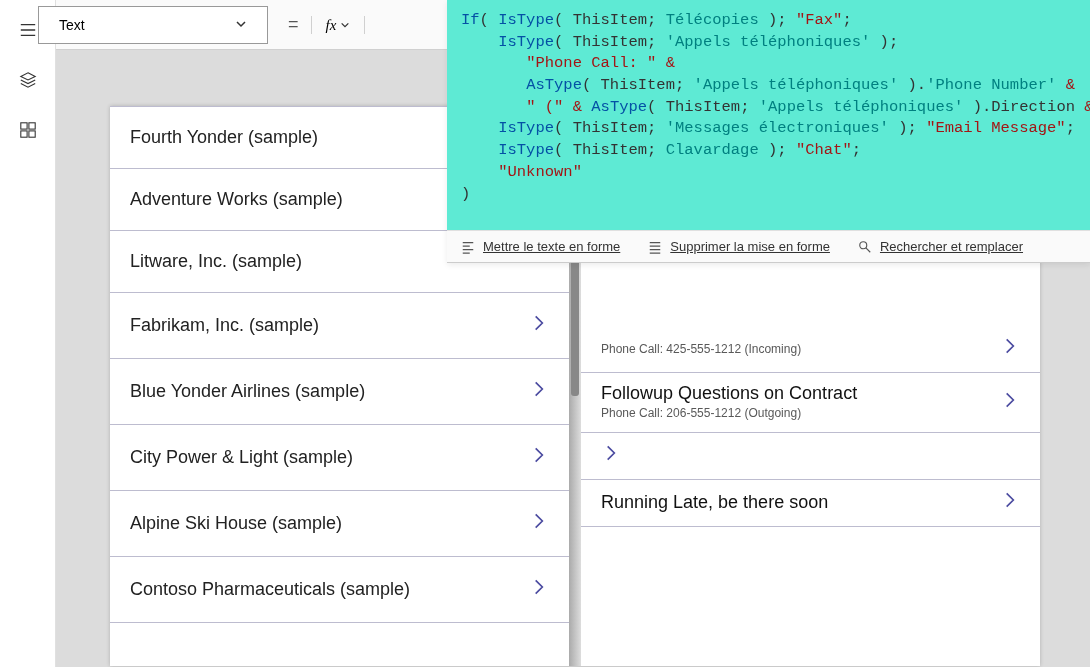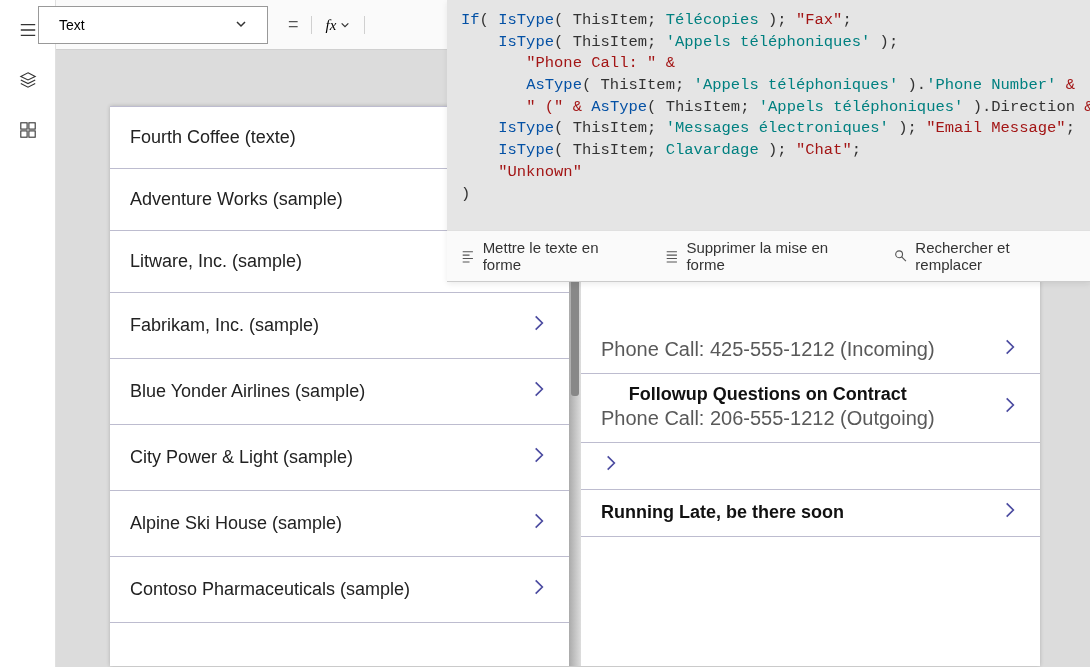--- a/index.html
+++ b/index.html
@@ -89,21 +89,21 @@
     .fx-label {
       font-style: italic;
       font-family: 'Segoe UI', serif;
       font-size: 15px;
     }
     .formula-overlay {
       position: absolute;
       left: 391px;
       top: 0;
       right: 0;
-      background: #e5e5e5;
+      background: #5eead4;
       border-bottom: 1px solid #ccc;
       z-index: 20;
       box-shadow: 0 2px 6px rgba(0,0,0,0.08);
     }
     .formula-editor {
       padding: 10px 14px 14px 14px;
       font-family: Consolas, 'Courier New', monospace;
       font-size: 15.5px;
       line-height: 1.4;
       white-space: pre;
@@ -115,22 +115,23 @@
     .tok-id { color: #008080; }
     .tok-op { color: #a31515; }
     .tok-default { color: #333; }
     .formula-toolbar {
       border-top: 1px solid #e0e0e0;
       background: #fafafa;
       display: flex;
       align-items: center;
       padding: 8px 14px;
       gap: 28px;
-      font-size: 15px;
+      font-size: 13px;
       color: #333;
+      text-decoration: underline;
     }
     .toolbar-btn {
       display: flex;
       align-items: center;
       gap: 8px;
       cursor: pointer;
     }
     .canvas-area {
       flex: 1;
       background: #dcdcdc;
@@ -171,26 +172,26 @@
     .right-list .rl-item {
       display: flex;
       align-items: center;
       justify-content: space-between;
       border-bottom: 1px solid #bdbccf;
       padding: 10px 20px 12px 20px;
       cursor: pointer;
     }
     .rl-title {
       font-size: 18px;
-      font-weight: 700;
+      font-weight: 400;
       color: #111;
       text-align: center;
     }
     .rl-sub {
-      font-size: 20px;
+      font-size: 12px;
       color: #595959;
       margin-top: 2px;
     }
     .scroll-divider {
       width: 12px;
       background: linear-gradient(to right, #aaa 0%, #ddd 100%);
       position: relative;
     }
     .scroll-thumb {
       position: absolute;
@@ -279,21 +280,21 @@
             </svg>
           <span>Rechercher et remplacer</span>
         </div>
       </div>
     </div>
 
     <div class="canvas-area">
       <div class="canvas-inner">
         <div class="gallery left-list" id="left-list">
             <div class="list-item">
-              <span>Fourth Coffee (texte)</span>
+              <span>Fourth Yonder (sample)</span>
             </div>
             <div class="list-item">
               <span>Adventure Works (sample)</span>
             </div>
             <div class="list-item">
               <span>Litware, Inc. (sample)</span>
             </div>
             <div class="list-item">
               <span>Fabrikam, Inc. (sample)</span>
               <span><svg class="chevron" viewBox="0 0 24 24" width="22" height="22">

